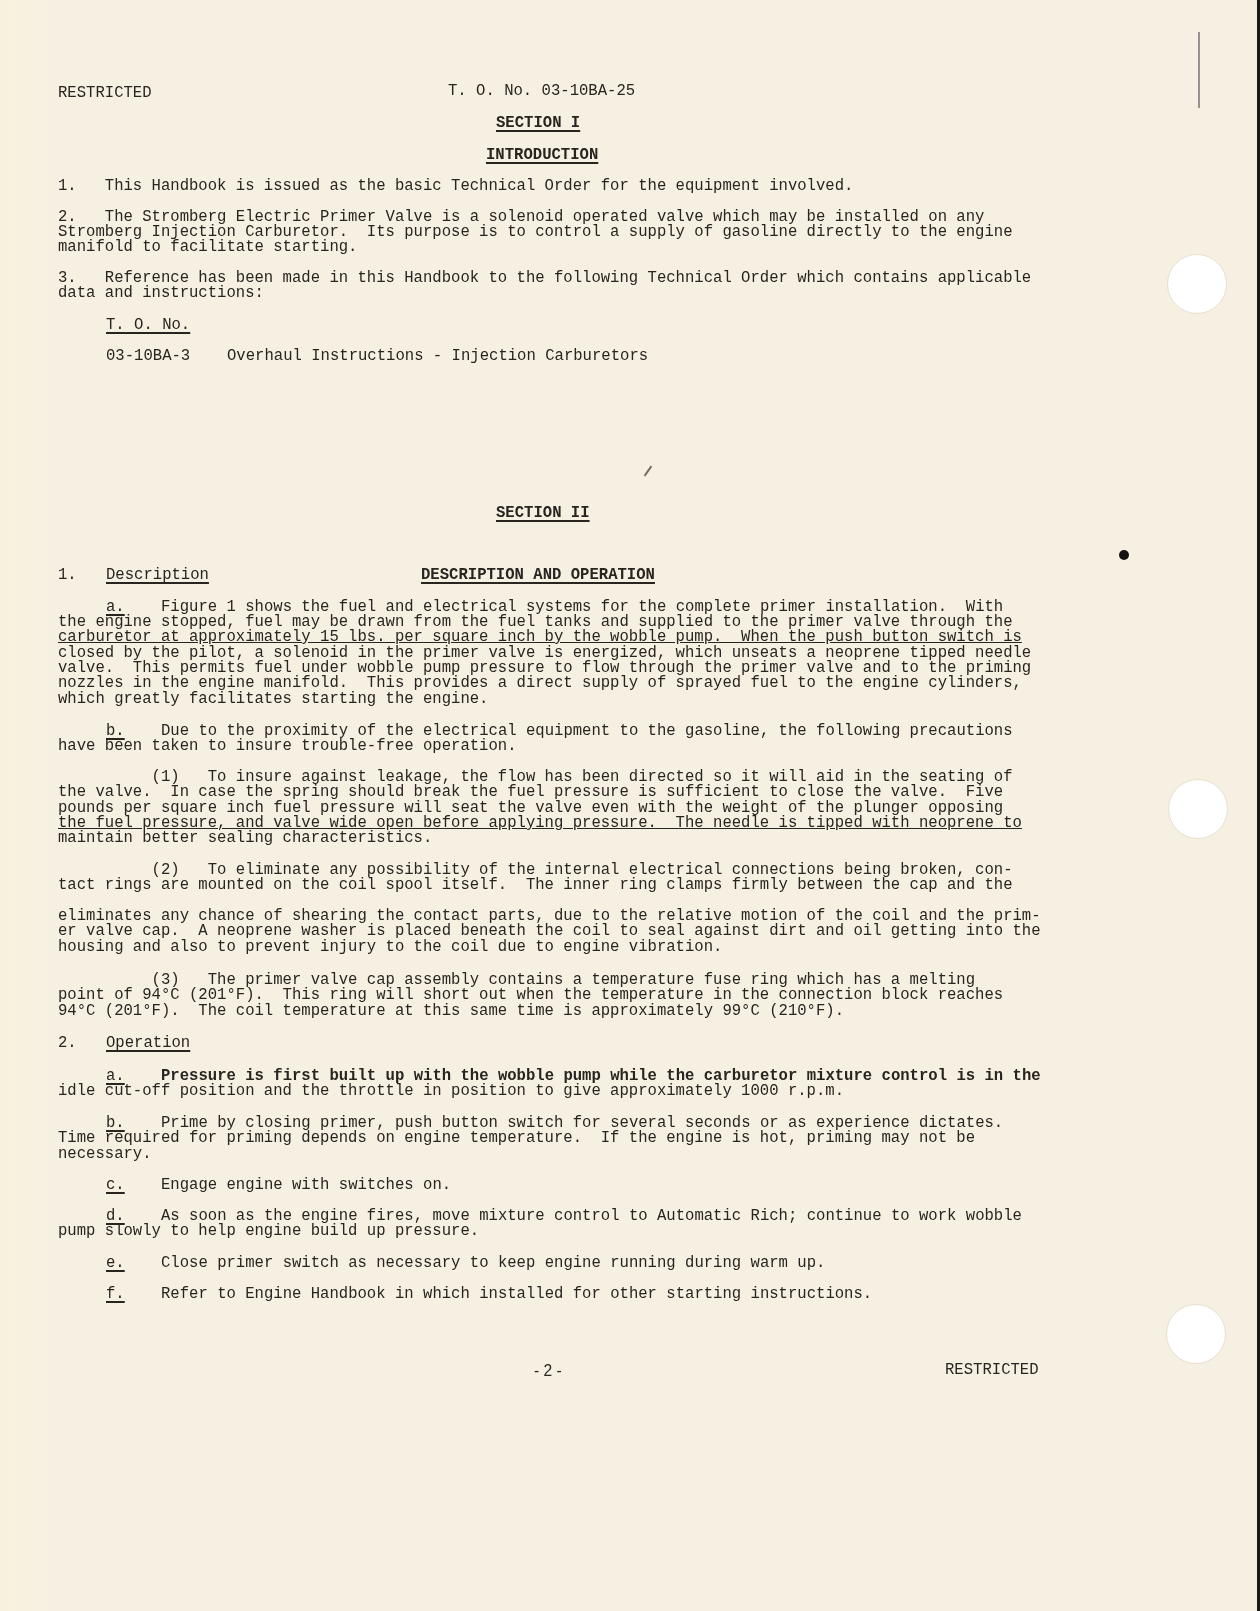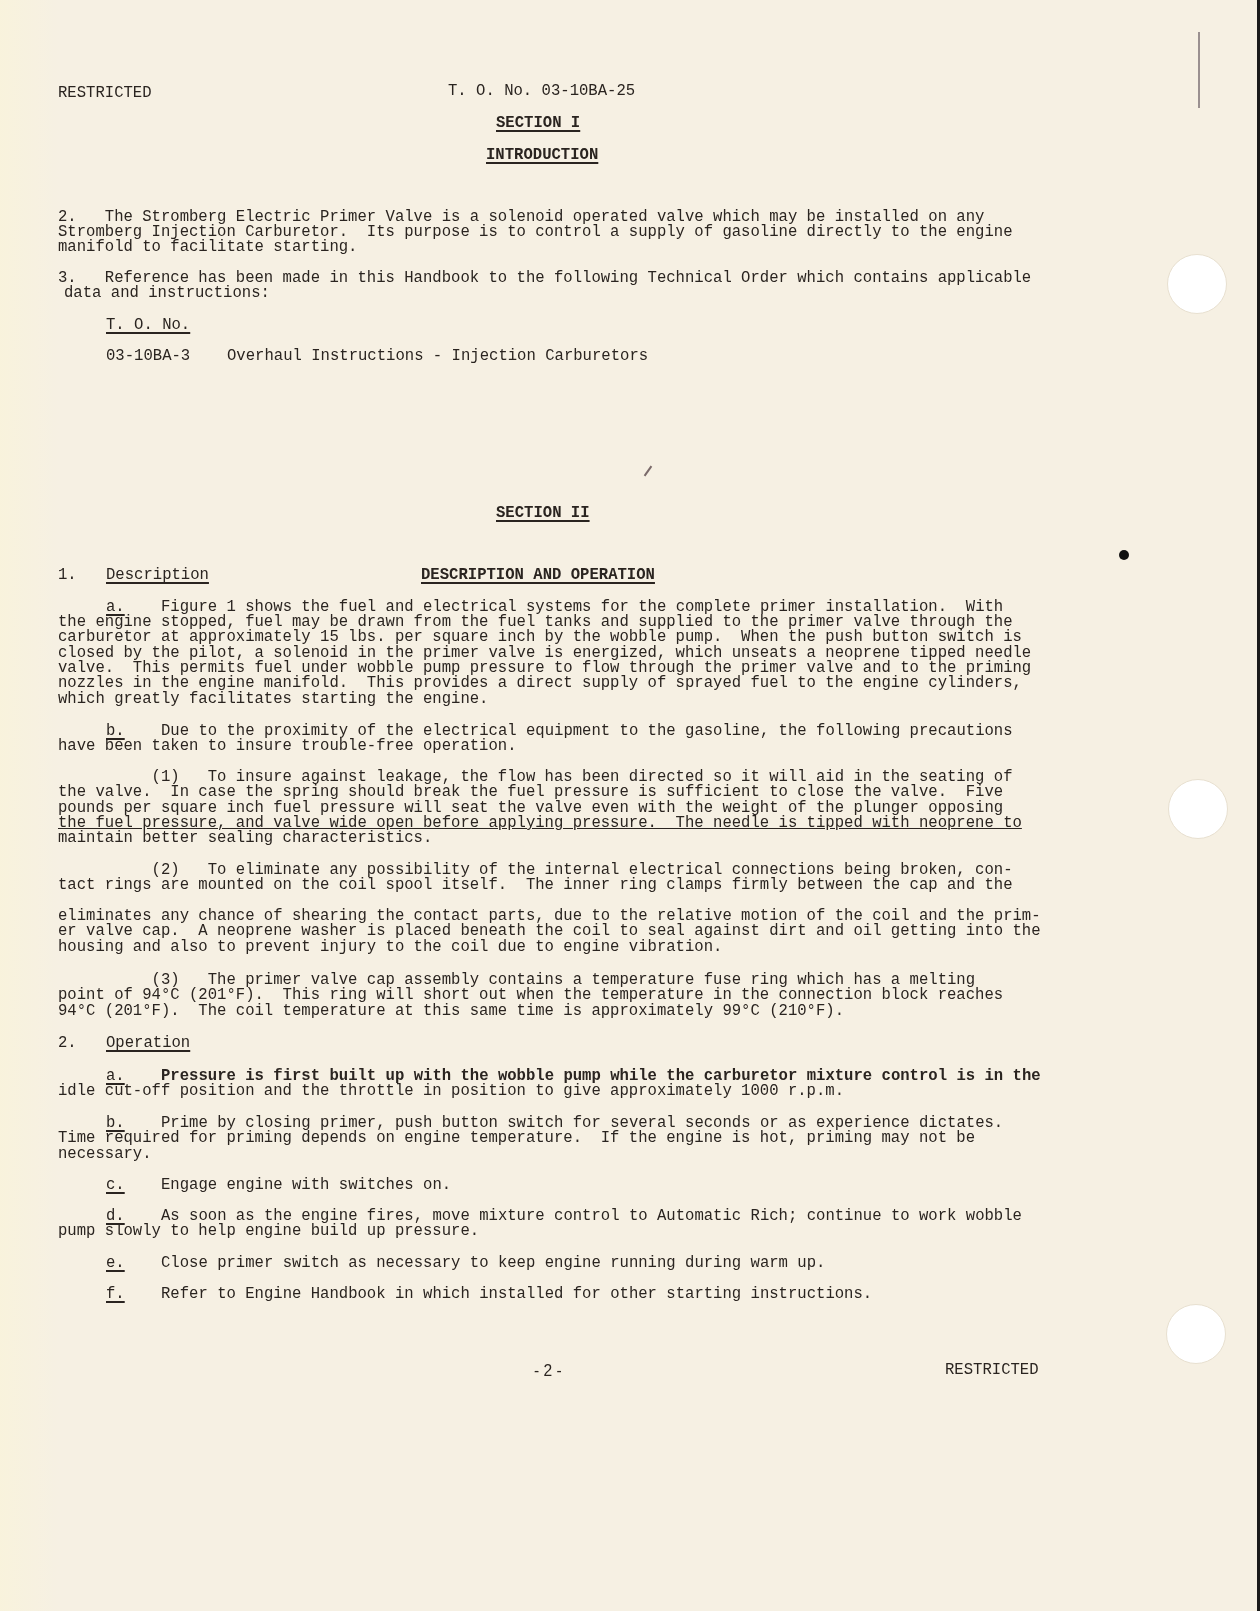--- a/index.html
+++ b/index.html
@@ -40,42 +40,43 @@
   <div class="dot" style="left:1119px;top:550px;"></div>
   <div class="mark" style="left:1198px;top:32px;width:2px;height:76px;background:#9a9090;"></div>
   <div class="mark" style="left:647px;top:465px;width:2px;height:12px;transform:rotate(35deg);"></div>
 
   <div class="ln" style="left:58px;top:86px;">RESTRICTED</div>
   <div class="ln" style="left:448px;top:84px;">T. O. No. 03-10BA-25</div>
 
   <div class="ln u" style="left:496px;top:116px;font-weight:bold;">SECTION I</div>
   <div class="ln u" style="left:486px;top:148px;font-weight:bold;">INTRODUCTION</div>
 
+  <div class="ln" style="left:58px;top:179px;">1.   This Handbook is issued as the basic Technical Order for the equipment involved.</div>
 
   <div class="ln" style="left:58px;top:210px;">2.   The Stromberg Electric Primer Valve is a solenoid operated valve which may be installed on any</div>
   <div class="ln" style="left:58px;top:225px;">Stromberg Injection Carburetor.  Its purpose is to control a supply of gasoline directly to the engine</div>
   <div class="ln" style="left:58px;top:240px;">manifold to facilitate starting.</div>
 
   <div class="ln" style="left:58px;top:271px;">3.   Reference has been made in this Handbook to the following Technical Order which contains applicable</div>
-  <div class="ln" style="left:64px;top:286px;font-family:Liberation Mono, monospace;">data and instructions:</div>
+  <div class="ln" style="left:58px;top:286px;font-family:Liberation Mono, monospace;">data and instructions:</div>
 
   <div class="ln u" style="left:106px;top:318px;">T. O. No.</div>
   <div class="ln" style="left:106px;top:349px;">03-10BA-3</div>
   <div class="ln" style="left:227px;top:349px;">Overhaul Instructions - Injection Carburetors</div>
 
   <div class="ln u" style="left:496px;top:506px;font-weight:bold;">SECTION II</div>
   <div class="ln u" style="left:421px;top:568px;font-weight:bold;">DESCRIPTION AND OPERATION</div>
 
   <div class="ln" style="left:58px;top:568px;">1.</div>
   <div class="ln u" style="left:106px;top:568px;">Description</div>
 
   <div class="ln u" style="left:106px;top:600px;">a.</div>
   <div class="ln" style="left:161px;top:600px;">Figure 1 shows the fuel and electrical systems for the complete primer installation.  With</div>
   <div class="ln" style="left:58px;top:615px;">the engine stopped, fuel may be drawn from the fuel tanks and supplied to the primer valve through the</div>
-  <div class="ln" style="left:58px;top:630px;">carburetor at approximately 15 lbs. per square inch by the wobble pump.  When the push button switch is</div>
+  <div class="ln" style="left:58px;top:630px;text-decoration:underline;">carburetor at approximately 15 lbs. per square inch by the wobble pump.  When the push button switch is</div>
   <div class="ln" style="left:58px;top:646px;text-align:right;">closed by the pilot, a solenoid in the primer valve is energized, which unseats a neoprene tipped needle</div>
   <div class="ln" style="left:58px;top:661px;">valve.  This permits fuel under wobble pump pressure to flow through the primer valve and to the priming</div>
   <div class="ln" style="left:58px;top:676px;text-align:right;">nozzles in the engine manifold.  This provides a direct supply of sprayed fuel to the engine cylinders,</div>
   <div class="ln" style="left:58px;top:692px;">which greatly facilitates starting the engine.</div>
 
   <div class="ln u" style="left:106px;top:724px;">b.</div>
   <div class="ln" style="left:161px;top:724px;">Due to the proximity of the electrical equipment to the gasoline, the following precautions</div>
   <div class="ln" style="left:58px;top:739px;">have been taken to insure trouble-free operation.</div>
 
   <div class="ln" style="left:58px;top:770px;">          (1)   To insure against leakage, the flow has been directed so it will aid in the seating of</div>

